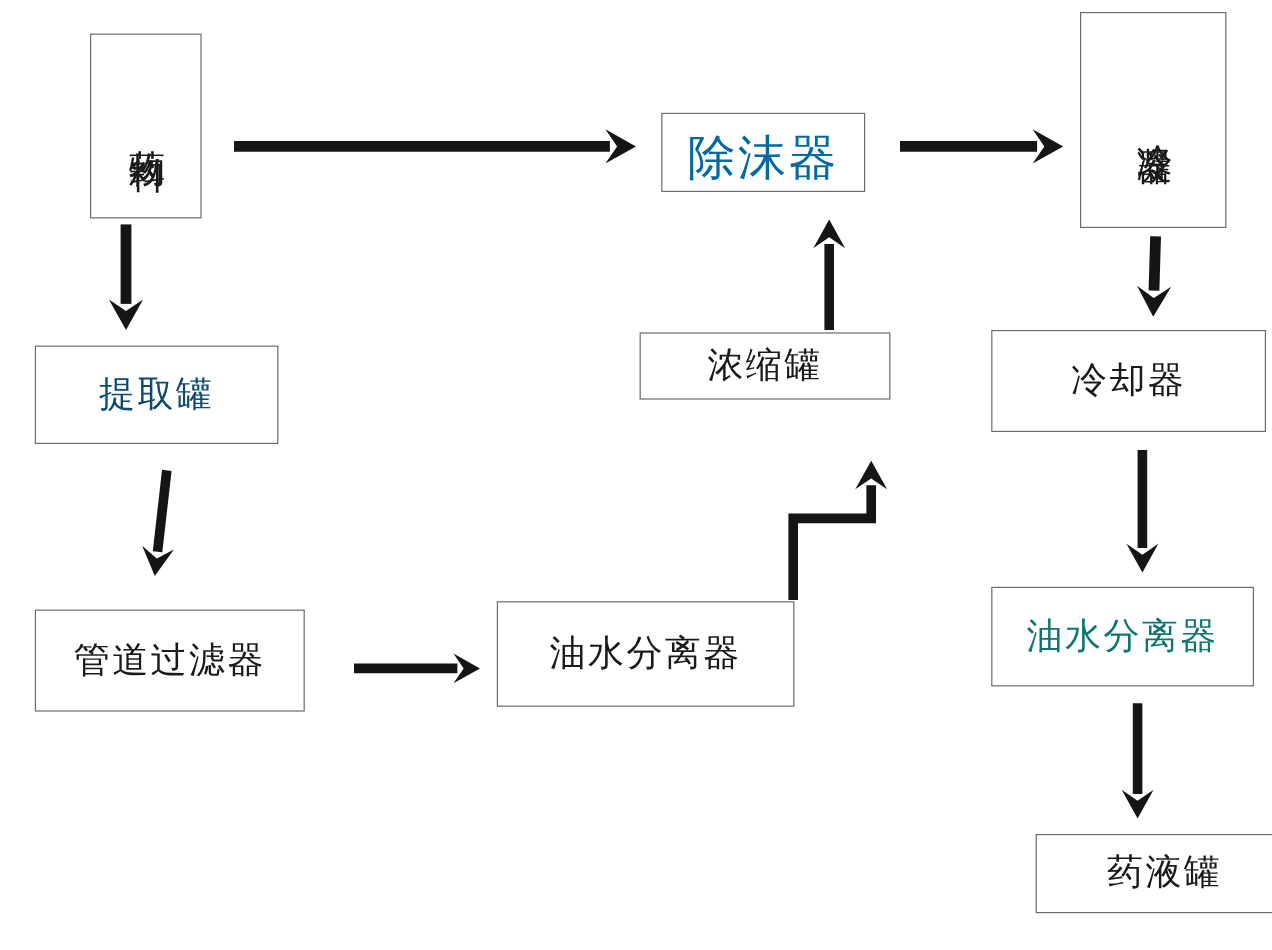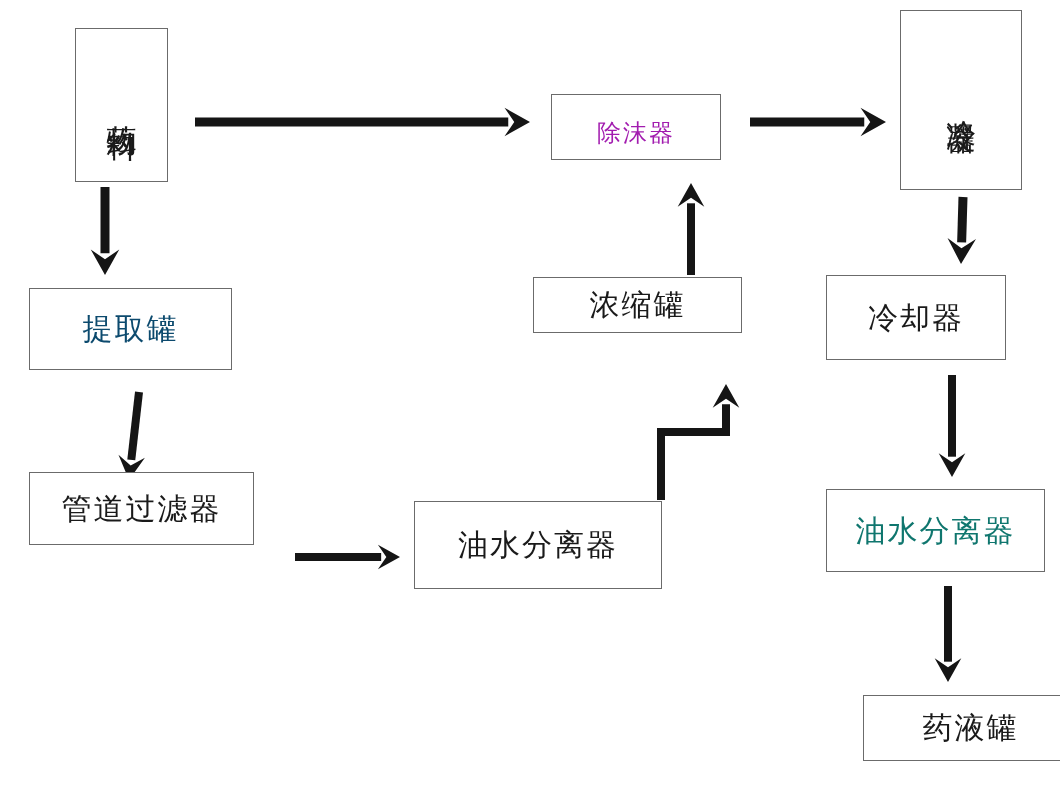--- a/index.html
+++ b/index.html
@@ -104,35 +104,35 @@
       <g>
         <polyline class="connector-line" points="948,586 948,661.7" stroke="#151515" stroke-width="8"></polyline>
         <polygon class="connector-head" points="948,682 934.7,658.2 948,667.3 961.3,658.2" fill="#151515"></polygon>
       </g>
     </svg>
   <div id="node-layer">
       <div class="node-box" style="left: 75px; top: 28px; width: 93px; height: 154px; border-color: rgb(107, 107, 107);">
         <span class="node-label vertical" style="font-size: 30px; color: rgb(26, 26, 26);">药物料</span>
       </div>
       <div class="node-box" style="left: 551px; top: 94px; width: 170px; height: 66px; border-color: rgb(107, 107, 107);">
-        <span class="node-label" style="font-size: 24px; color: #a21caf; margin-top: 12px;">除沫器</span>
+        <span class="node-label" style="font-size: 40px; color: #0369a1; margin-top: 12px;">除沫器</span>
       </div>
       <div class="node-box" style="left: 900px; top: 10px; width: 122px; height: 180px; border-color: rgb(107, 107, 107);">
         <span class="node-label vertical" style="font-size: 30px; color: rgb(26, 26, 26);">冷凝器</span>
       </div>
       <div class="node-box" style="left: 29px; top: 288px; width: 203px; height: 82px; border-color: rgb(107, 107, 107);">
         <span class="node-label" style="font-size: 30px; color: #0c4a6e;">提取罐</span>
       </div>
       <div class="node-box" style="left: 533px; top: 277px; width: 209px; height: 56px; border-color: rgb(107, 107, 107);">
         <span class="node-label" style="font-size: 30px; color: rgb(26, 26, 26);">浓缩罐</span>
       </div>
-      <div class="node-box" style="left: 826px; top: 275px; width: 180px; height: 85px; border-color: rgb(107, 107, 107);">
+      <div class="node-box" style="left: 826px; top: 275px; width: 229px; height: 85px; border-color: rgb(107, 107, 107);">
         <span class="node-label" style="font-size: 30px; color: rgb(26, 26, 26);">冷却器</span>
       </div>
-      <div class="node-box" style="left: 29px; top: 472px; width: 225px; height: 73px; border-color: rgb(107, 107, 107);">
+      <div class="node-box" style="left: 29px; top: 508px; width: 225px; height: 85px; border-color: rgb(107, 107, 107);">
         <span class="node-label" style="font-size: 30px; color: rgb(26, 26, 26);">管道过滤器</span>
       </div>
       <div class="node-box" style="left: 414px; top: 501px; width: 248px; height: 88px; border-color: rgb(107, 107, 107);">
         <span class="node-label" style="font-size: 30px; color: rgb(26, 26, 26);">油水分离器</span>
       </div>
       <div class="node-box" style="left: 826px; top: 489px; width: 219px; height: 83px; border-color: rgb(107, 107, 107);">
         <span class="node-label" style="font-size: 30px; color: #0f766e;">油水分离器</span>
       </div>
       <div class="node-box" style="left: 863px; top: 695px; width: 215px; height: 66px; border-color: rgb(107, 107, 107);">
         <span class="node-label" style="font-size: 30px; color: rgb(26, 26, 26);">药液罐</span>

